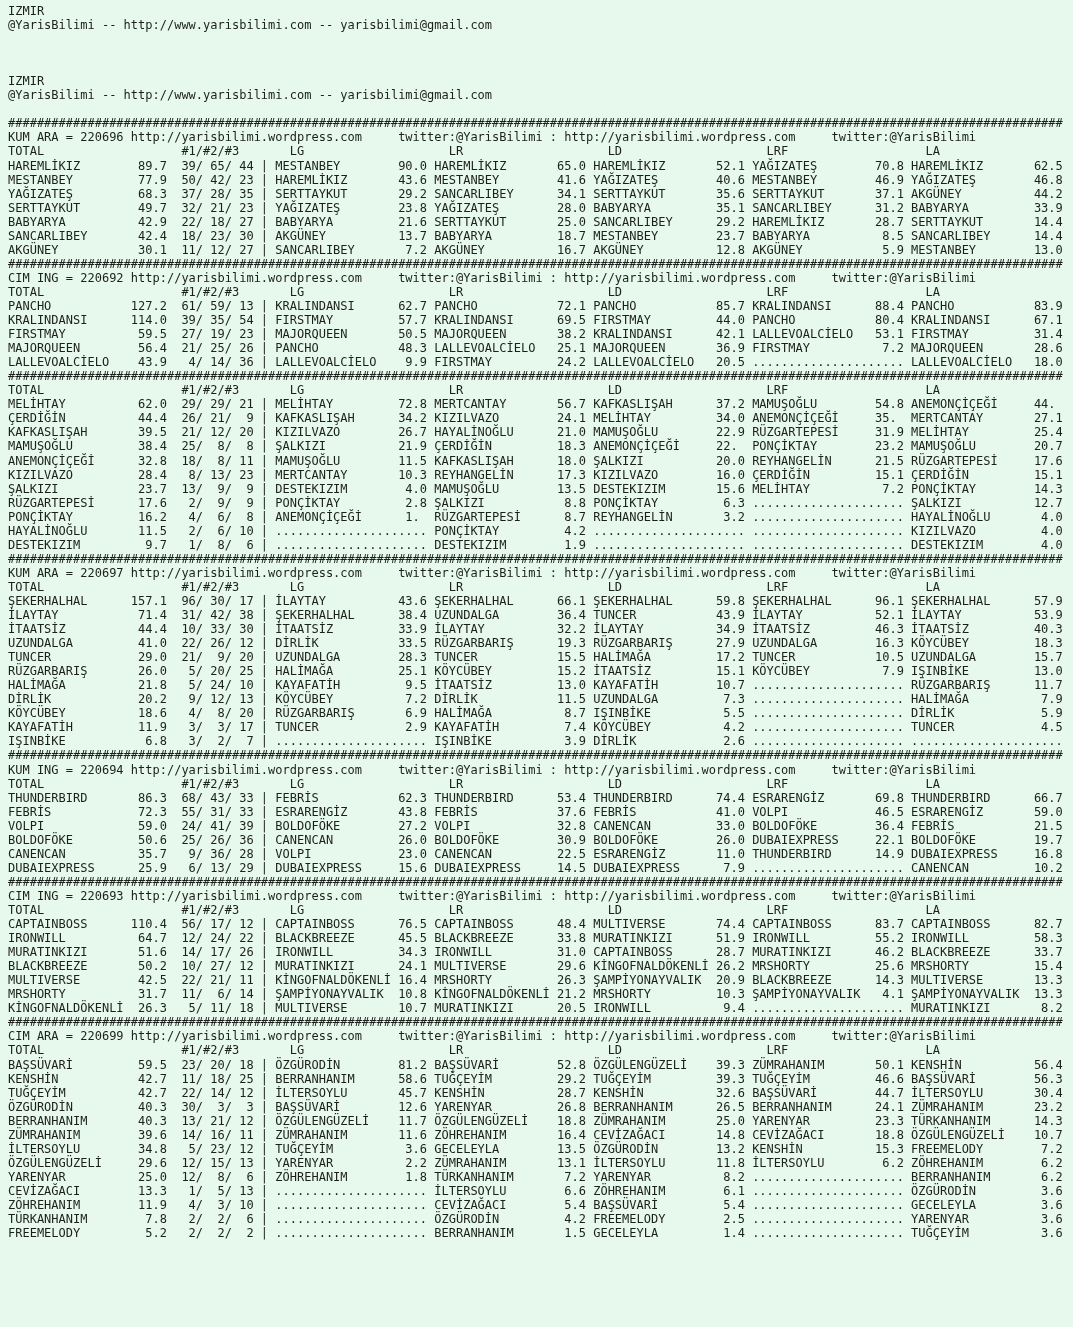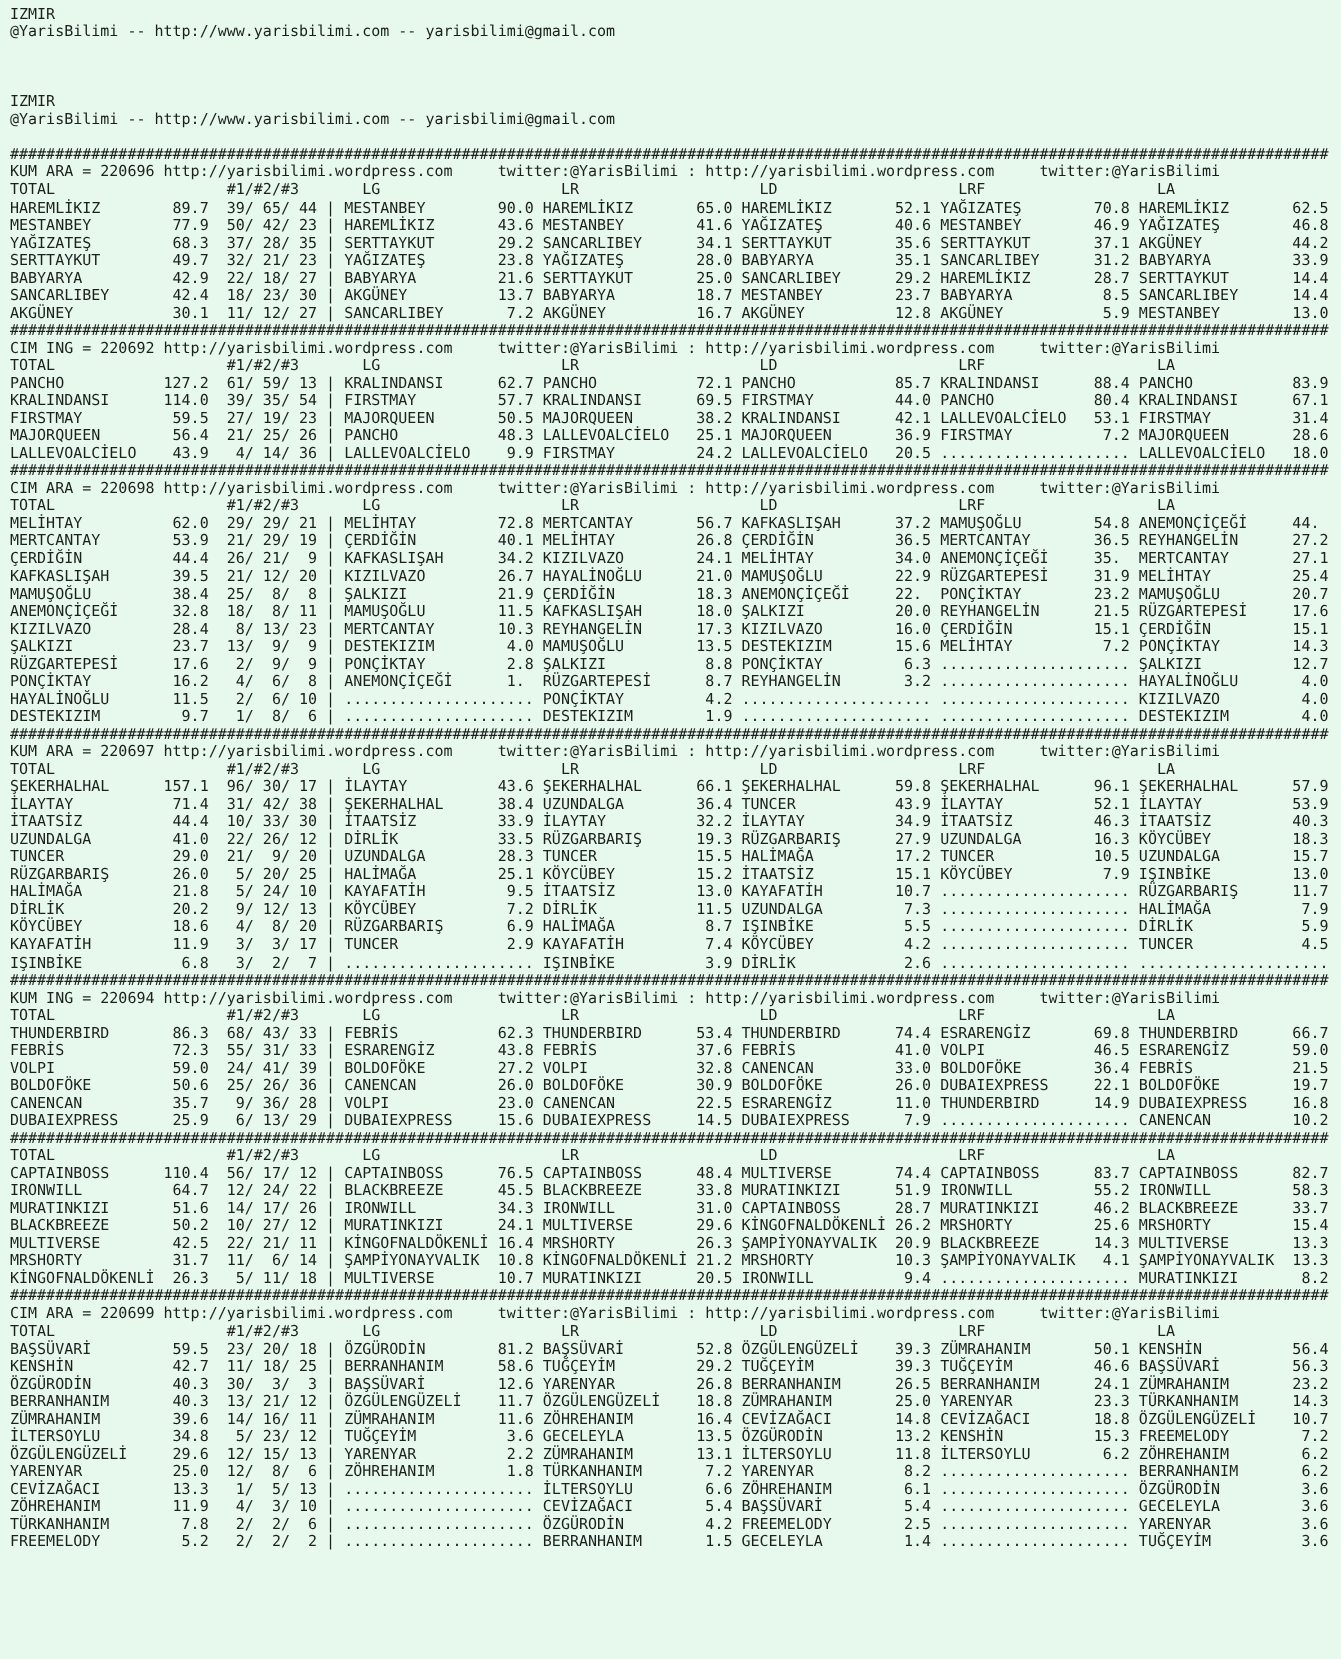--- a/index.html
+++ b/index.html
@@ -46,24 +46,22 @@
       <div class="line">AKGÜNEY           30.1  11/ 12/ 27 | SANCARLIBEY       7.2 AKGÜNEY          16.7 AKGÜNEY          12.8 AKGÜNEY           5.9 MESTANBEY        13.0 </div>
       <div class="line">##################################################################################################################################################</div>
       <div class="line">CIM ING = 220692 http://yarisbilimi.wordpress.com     twitter:@YarisBilimi : http://yarisbilimi.wordpress.com     twitter:@YarisBilimi</div>
       <div class="line">TOTAL                   #1/#2/#3       LG                    LR                    LD                    LRF                   LA</div>
       <div class="line">PANCHO           127.2  61/ 59/ 13 | KRALINDANSI      62.7 PANCHO           72.1 PANCHO           85.7 KRALINDANSI      88.4 PANCHO           83.9 </div>
       <div class="line">KRALINDANSI      114.0  39/ 35/ 54 | FIRSTMAY         57.7 KRALINDANSI      69.5 FIRSTMAY         44.0 PANCHO           80.4 KRALINDANSI      67.1 </div>
       <div class="line">FIRSTMAY          59.5  27/ 19/ 23 | MAJORQUEEN       50.5 MAJORQUEEN       38.2 KRALINDANSI      42.1 LALLEVOALCİELO   53.1 FIRSTMAY         31.4 </div>
       <div class="line">MAJORQUEEN        56.4  21/ 25/ 26 | PANCHO           48.3 LALLEVOALCİELO   25.1 MAJORQUEEN       36.9 FIRSTMAY          7.2 MAJORQUEEN       28.6 </div>
       <div class="line">LALLEVOALCİELO    43.9   4/ 14/ 36 | LALLEVOALCİELO    9.9 FIRSTMAY         24.2 LALLEVOALCİELO   20.5 ..................... LALLEVOALCİELO   18.0 </div>
       <div class="line">##################################################################################################################################################</div>
-      <div class="line">CIM ARA = 220698 http://yarisbilimi.wordpress.com     twitter:@YarisBilimi : http://yarisbilimi.wordpress.com     twitter:@YarisBilimi</div>
       <div class="line">TOTAL                   #1/#2/#3       LG                    LR                    LD                    LRF                   LA</div>
       <div class="line">MELİHTAY          62.0  29/ 29/ 21 | MELİHTAY         72.8 MERTCANTAY       56.7 KAFKASLIŞAH      37.2 MAMUŞOĞLU        54.8 ANEMONÇİÇEĞİ     44.  </div>
-      <div class="line">MERTCANTAY        53.9  21/ 29/ 19 | ÇERDİĞİN         40.1 MELİHTAY         26.8 ÇERDİĞİN         36.5 MERTCANTAY       36.5 REYHANGELİN      27.2 </div>
       <div class="line">ÇERDİĞİN          44.4  26/ 21/  9 | KAFKASLIŞAH      34.2 KIZILVAZO        24.1 MELİHTAY         34.0 ANEMONÇİÇEĞİ     35.  MERTCANTAY       27.1 </div>
       <div class="line">KAFKASLIŞAH       39.5  21/ 12/ 20 | KIZILVAZO        26.7 HAYALİNOĞLU      21.0 MAMUŞOĞLU        22.9 RÜZGARTEPESİ     31.9 MELİHTAY         25.4 </div>
       <div class="line">MAMUŞOĞLU         38.4  25/  8/  8 | ŞALKIZI          21.9 ÇERDİĞİN         18.3 ANEMONÇİÇEĞİ     22.  PONÇİKTAY        23.2 MAMUŞOĞLU        20.7 </div>
       <div class="line">ANEMONÇİÇEĞİ      32.8  18/  8/ 11 | MAMUŞOĞLU        11.5 KAFKASLIŞAH      18.0 ŞALKIZI          20.0 REYHANGELİN      21.5 RÜZGARTEPESİ     17.6 </div>
       <div class="line">KIZILVAZO         28.4   8/ 13/ 23 | MERTCANTAY       10.3 REYHANGELİN      17.3 KIZILVAZO        16.0 ÇERDİĞİN         15.1 ÇERDİĞİN         15.1 </div>
       <div class="line">ŞALKIZI           23.7  13/  9/  9 | DESTEKIZIM        4.0 MAMUŞOĞLU        13.5 DESTEKIZIM       15.6 MELİHTAY          7.2 PONÇİKTAY        14.3 </div>
       <div class="line">RÜZGARTEPESİ      17.6   2/  9/  9 | PONÇİKTAY         2.8 ŞALKIZI           8.8 PONÇİKTAY         6.3 ..................... ŞALKIZI          12.7 </div>
       <div class="line">PONÇİKTAY         16.2   4/  6/  8 | ANEMONÇİÇEĞİ      1.  RÜZGARTEPESİ      8.7 REYHANGELİN       3.2 ..................... HAYALİNOĞLU       4.0 </div>
       <div class="line">HAYALİNOĞLU       11.5   2/  6/ 10 | ..................... PONÇİKTAY         4.2 ..................... ..................... KIZILVAZO         4.0 </div>
       <div class="line">DESTEKIZIM         9.7   1/  8/  6 | ..................... DESTEKIZIM        1.9 ..................... ..................... DESTEKIZIM        4.0 </div>
@@ -84,33 +82,35 @@
       <div class="line">##################################################################################################################################################</div>
       <div class="line">KUM ING = 220694 http://yarisbilimi.wordpress.com     twitter:@YarisBilimi : http://yarisbilimi.wordpress.com     twitter:@YarisBilimi</div>
       <div class="line">TOTAL                   #1/#2/#3       LG                    LR                    LD                    LRF                   LA</div>
       <div class="line">THUNDERBIRD       86.3  68/ 43/ 33 | FEBRİS           62.3 THUNDERBIRD      53.4 THUNDERBIRD      74.4 ESRARENGİZ       69.8 THUNDERBIRD      66.7 </div>
       <div class="line">FEBRİS            72.3  55/ 31/ 33 | ESRARENGİZ       43.8 FEBRİS           37.6 FEBRİS           41.0 VOLPI            46.5 ESRARENGİZ       59.0 </div>
       <div class="line">VOLPI             59.0  24/ 41/ 39 | BOLDOFÖKE        27.2 VOLPI            32.8 CANENCAN         33.0 BOLDOFÖKE        36.4 FEBRİS           21.5 </div>
       <div class="line">BOLDOFÖKE         50.6  25/ 26/ 36 | CANENCAN         26.0 BOLDOFÖKE        30.9 BOLDOFÖKE        26.0 DUBAIEXPRESS     22.1 BOLDOFÖKE        19.7 </div>
       <div class="line">CANENCAN          35.7   9/ 36/ 28 | VOLPI            23.0 CANENCAN         22.5 ESRARENGİZ       11.0 THUNDERBIRD      14.9 DUBAIEXPRESS     16.8 </div>
       <div class="line">DUBAIEXPRESS      25.9   6/ 13/ 29 | DUBAIEXPRESS     15.6 DUBAIEXPRESS     14.5 DUBAIEXPRESS      7.9 ..................... CANENCAN         10.2 </div>
       <div class="line">##################################################################################################################################################</div>
+      <div class="line">CIM ING = 220693 http://yarisbilimi.wordpress.com     twitter:@YarisBilimi : http://yarisbilimi.wordpress.com     twitter:@YarisBilimi</div>
       <div class="line">TOTAL                   #1/#2/#3       LG                    LR                    LD                    LRF                   LA</div>
       <div class="line">CAPTAINBOSS      110.4  56/ 17/ 12 | CAPTAINBOSS      76.5 CAPTAINBOSS      48.4 MULTIVERSE       74.4 CAPTAINBOSS      83.7 CAPTAINBOSS      82.7 </div>
       <div class="line">IRONWILL          64.7  12/ 24/ 22 | BLACKBREEZE      45.5 BLACKBREEZE      33.8 MURATINKIZI      51.9 IRONWILL         55.2 IRONWILL         58.3 </div>
       <div class="line">MURATINKIZI       51.6  14/ 17/ 26 | IRONWILL         34.3 IRONWILL         31.0 CAPTAINBOSS      28.7 MURATINKIZI      46.2 BLACKBREEZE      33.7 </div>
       <div class="line">BLACKBREEZE       50.2  10/ 27/ 12 | MURATINKIZI      24.1 MULTIVERSE       29.6 KİNGOFNALDÖKENLİ 26.2 MRSHORTY         25.6 MRSHORTY         15.4 </div>
       <div class="line">MULTIVERSE        42.5  22/ 21/ 11 | KİNGOFNALDÖKENLİ 16.4 MRSHORTY         26.3 ŞAMPİYONAYVALIK  20.9 BLACKBREEZE      14.3 MULTIVERSE       13.3 </div>
       <div class="line">MRSHORTY          31.7  11/  6/ 14 | ŞAMPİYONAYVALIK  10.8 KİNGOFNALDÖKENLİ 21.2 MRSHORTY         10.3 ŞAMPİYONAYVALIK   4.1 ŞAMPİYONAYVALIK  13.3 </div>
       <div class="line">KİNGOFNALDÖKENLİ  26.3   5/ 11/ 18 | MULTIVERSE       10.7 MURATINKIZI      20.5 IRONWILL          9.4 ..................... MURATINKIZI       8.2 </div>
       <div class="line">##################################################################################################################################################</div>
       <div class="line">CIM ARA = 220699 http://yarisbilimi.wordpress.com     twitter:@YarisBilimi : http://yarisbilimi.wordpress.com     twitter:@YarisBilimi</div>
       <div class="line">TOTAL                   #1/#2/#3       LG                    LR                    LD                    LRF                   LA</div>
       <div class="line">BAŞSÜVARİ         59.5  23/ 20/ 18 | ÖZGÜRODİN        81.2 BAŞSÜVARİ        52.8 ÖZGÜLENGÜZELİ    39.3 ZÜMRAHANIM       50.1 KENSHİN          56.4 </div>
       <div class="line">KENSHİN           42.7  11/ 18/ 25 | BERRANHANIM      58.6 TUĞÇEYİM         29.2 TUĞÇEYİM         39.3 TUĞÇEYİM         46.6 BAŞSÜVARİ        56.3 </div>
+      <div class="line">TUĞÇEYİM          42.7  22/ 14/ 12 | İLTERSOYLU       45.7 KENSHİN          28.7 KENSHİN          32.6 BAŞSÜVARİ        44.7 İLTERSOYLU       30.4 </div>
       <div class="line">ÖZGÜRODİN         40.3  30/  3/  3 | BAŞSÜVARİ        12.6 YARENYAR         26.8 BERRANHANIM      26.5 BERRANHANIM      24.1 ZÜMRAHANIM       23.2 </div>
       <div class="line">BERRANHANIM       40.3  13/ 21/ 12 | ÖZGÜLENGÜZELİ    11.7 ÖZGÜLENGÜZELİ    18.8 ZÜMRAHANIM       25.0 YARENYAR         23.3 TÜRKANHANIM      14.3 </div>
       <div class="line">ZÜMRAHANIM        39.6  14/ 16/ 11 | ZÜMRAHANIM       11.6 ZÖHREHANIM       16.4 CEVİZAĞACI       14.8 CEVİZAĞACI       18.8 ÖZGÜLENGÜZELİ    10.7 </div>
       <div class="line">İLTERSOYLU        34.8   5/ 23/ 12 | TUĞÇEYİM          3.6 GECELEYLA        13.5 ÖZGÜRODİN        13.2 KENSHİN          15.3 FREEMELODY        7.2 </div>
       <div class="line">ÖZGÜLENGÜZELİ     29.6  12/ 15/ 13 | YARENYAR          2.2 ZÜMRAHANIM       13.1 İLTERSOYLU       11.8 İLTERSOYLU        6.2 ZÖHREHANIM        6.2 </div>
       <div class="line">YARENYAR          25.0  12/  8/  6 | ZÖHREHANIM        1.8 TÜRKANHANIM       7.2 YARENYAR          8.2 ..................... BERRANHANIM       6.2 </div>
       <div class="line">CEVİZAĞACI        13.3   1/  5/ 13 | ..................... İLTERSOYLU        6.6 ZÖHREHANIM        6.1 ..................... ÖZGÜRODİN         3.6 </div>
       <div class="line">ZÖHREHANIM        11.9   4/  3/ 10 | ..................... CEVİZAĞACI        5.4 BAŞSÜVARİ         5.4 ..................... GECELEYLA         3.6 </div>
       <div class="line">TÜRKANHANIM        7.8   2/  2/  6 | ..................... ÖZGÜRODİN         4.2 FREEMELODY        2.5 ..................... YARENYAR          3.6 </div>
       <div class="line">FREEMELODY         5.2   2/  2/  2 | ..................... BERRANHANIM       1.5 GECELEYLA         1.4 ..................... TUĞÇEYİM          3.6 </div>

